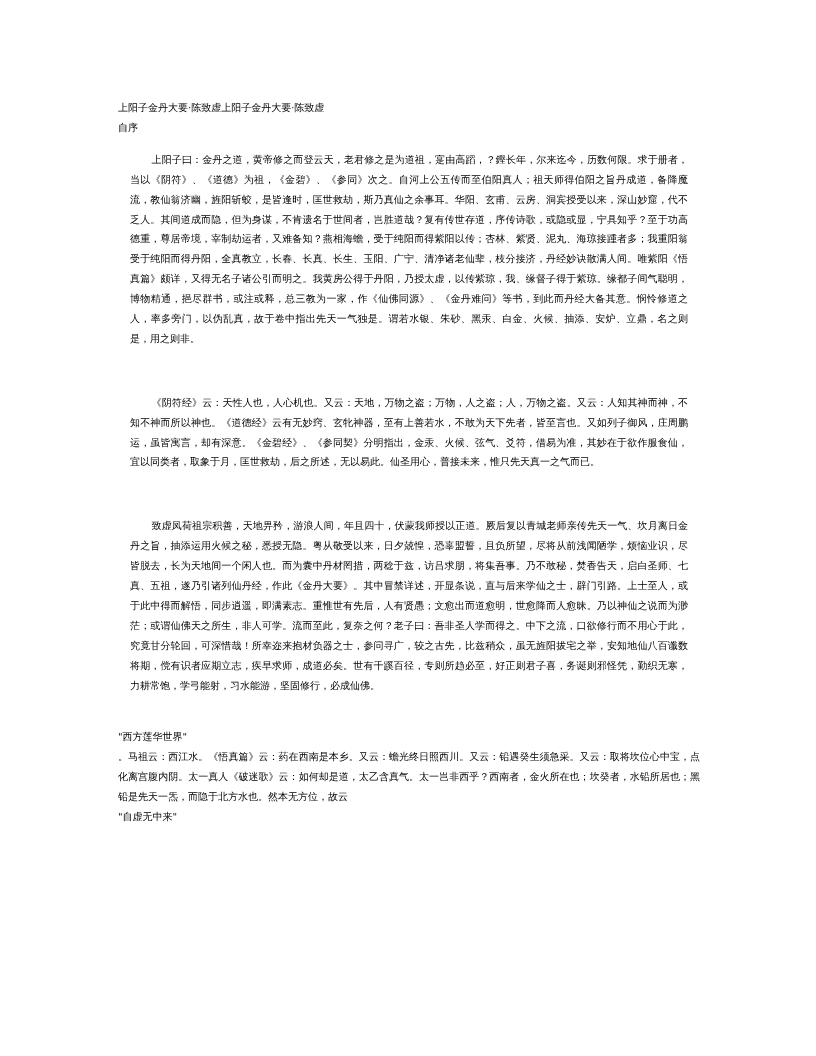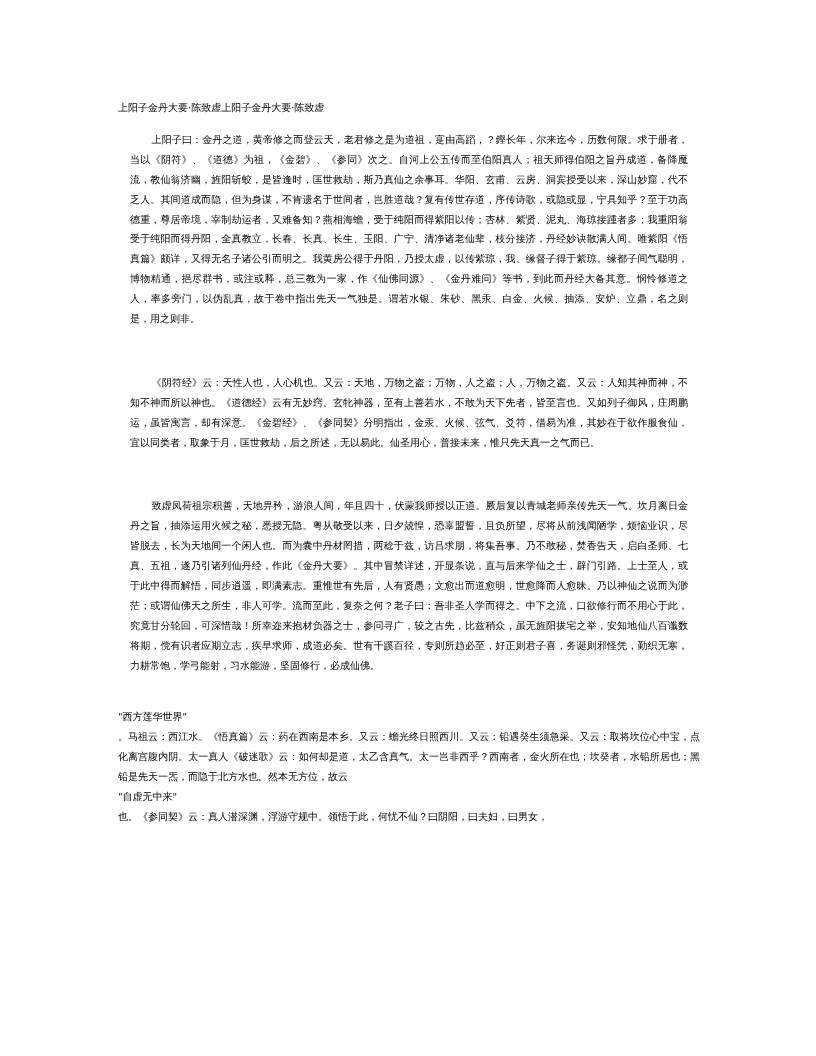--- a/index.html
+++ b/index.html
@@ -60,36 +60,36 @@
   }
 </style>
 </head>
 <body>
 
 <div class="page">
   <div class="doc-body">
 
     <div class="title-line">上阳子金丹大要·陈致虚上阳子金丹大要·陈致虚</div>
 
+    <div class="heading-line">自序</div>
 
     <p class="para">上阳子曰：金丹之道，黄帝修之而登云天，老君修之是为道祖，寔由高蹈，？鏗长年，尔来迄今，历数何限。求于册者，当以《阴符》、《道德》为祖，《金碧》、《参同》次之。自河上公五传而至伯阳真人；祖天师得伯阳之旨丹成道，备降魔流，教仙翁济幽，旌阳斩蛟，是皆逢时，匡世救劫，斯乃真仙之余事耳。华阳、玄甫、云房、洞宾授受以来，深山妙窟，代不乏人。其间道成而隐，但为身谋，不肯遗名于世间者，岂胜道哉？复有传世存道，序传诗歌，或隐或显，宁具知乎？至于功高德重，尊居帝境，宰制劫运者，又难备知？燕相海蟾，受于纯阳而得紫阳以传；杏林、紫贤、泥丸、海琼接踵者多；我重阳翁受于纯阳而得丹阳，全真教立，长春、长真、长生、玉阳、广宁、清净诸老仙辈，枝分接济，丹经妙诀散满人间。唯紫阳《悟真篇》颇详，又得无名子诸公引而明之。我黄房公得于丹阳，乃授太虚，以传紫琼，我、缘督子得于紫琼。缘都子间气聪明，博物精通，挹尽群书，或注或释，总三教为一家，作《仙佛同源》、《金丹难问》等书，到此而丹经大备其意。悯怜修道之人，率多旁门，以伪乱真，故于卷中指出先天一气独是。谓若水银、朱砂、黑汞、白金、火候、抽添、安炉、立鼎，名之则是，用之则非。</p>
 
     <div class="gap">&nbsp;</div>
 
     <p class="para">《阴符经》云：天性人也，人心机也。又云：天地，万物之盗；万物，人之盗；人，万物之盗。又云：人知其神而神，不知不神而所以神也。《道德经》云有无妙窍、玄牝神器，至有上善若水，不敢为天下先者，皆至言也。又如列子御风，庄周鹏运，虽皆寓言，却有深意。《金碧经》、《参同契》分明指出，金汞、火候、弦气、爻符，借易为准，其妙在于欲作服食仙，宜以同类者，取象于月，匡世救劫，后之所述，无以易此。仙圣用心，普接未来，惟只先天真一之气而已。</p>
 
     <div class="gap">&nbsp;</div>
 
     <p class="para">致虚凤荷祖宗积善，天地畀矜，游浪人间，年且四十，伏蒙我师授以正道。厥后复以青城老师亲传先天一气、坎月离日金丹之旨，抽添运用火候之秘，悉授无隐。粤从敬受以来，日夕兢惶，恐辜盟誓，且负所望，尽将从前浅闻陋学，烦恼业识，尽皆脱去，长为天地间一个闲人也。而为囊中丹材罔措，两稔于兹，访吕求朋，将集吾事。乃不敢秘，焚香告天，启白圣师、七真、五祖，遂乃引诸列仙丹经，作此《金丹大要》。其中冒禁详述，开显条说，直与后来学仙之士，辟门引路。上士至人，或于此中得而解悟，同步逍遥，即满素志。重惟世有先后，人有贤愚；文愈出而道愈明，世愈降而人愈昧。乃以神仙之说而为渺茫；或谓仙佛天之所生，非人可学。流而至此，复奈之何？老子曰：吾非圣人学而得之。中下之流，口欲修行而不用心于此，究竟甘分轮回，可深惜哉！所幸迩来抱材负器之士，参问寻广，较之古先，比兹稍众，虽无旌阳拔宅之举，安知地仙八百谶数将期，傥有识者应期立志，疾早求师，成道必矣。世有千蹊百径，专则所趋必至，好正则君子喜，务诞则邪怪凭，勤织无寒，力耕常饱，学弓能射，习水能游，坚固修行，必成仙佛。</p>
 
     <div class="gap">&nbsp;</div>
 
 
     <p class="quoteline">"西方莲华世界"</p>
 
     <p class="plain">。马祖云：西江水。《悟真篇》云：药在西南是本乡。又云：蟾光终日照西川。又云：铅遇癸生须急采。又云：取将坎位心中宝，点化离宫腹内阴。太一真人《破迷歌》云：如何却是道，太乙含真气。太一岂非西乎？西南者，金火所在也；坎癸者，水铅所居也；黑铅是先天一炁，而隐于北方水也。然本无方位，故云</p>
 
     <p class="quoteline">"自虚无中来"</p>
 
-    <p class="plain">也。《参同契》云：真人潜深渊，浮游守规中。领悟于此，何忧不仙？曰阴阳，曰夫妇，曰男女，</p>
 
   </div>
 </div>
 
 </body></html>

